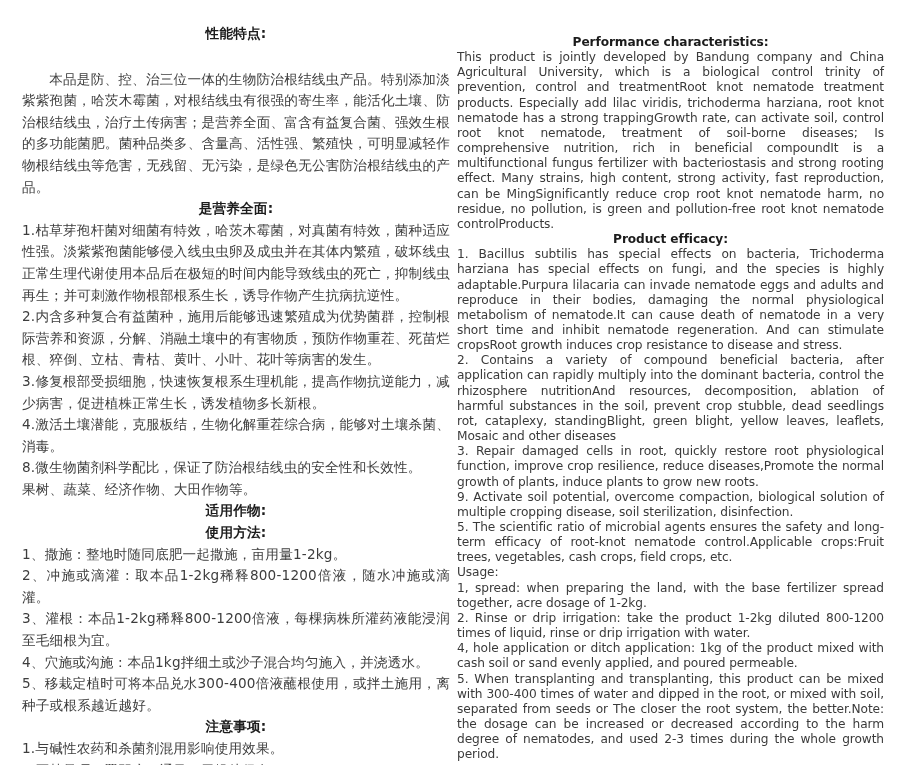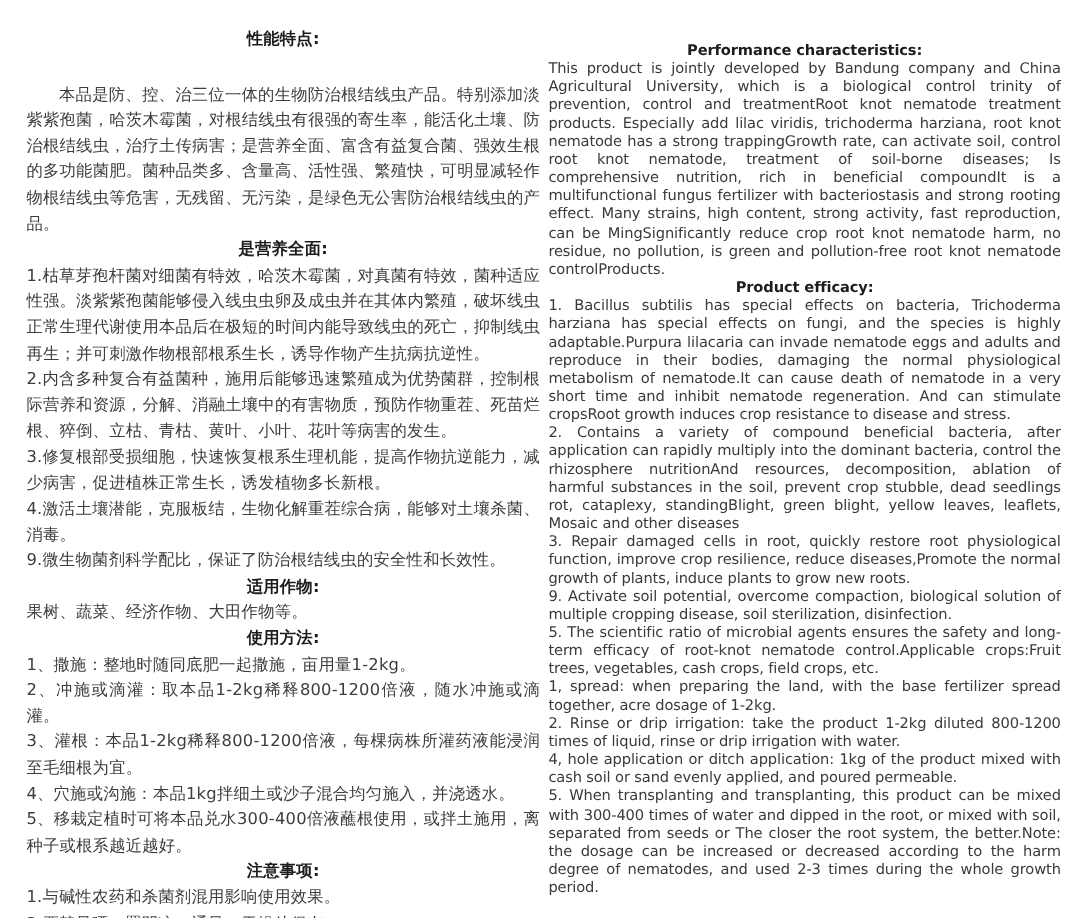--- a/index.html
+++ b/index.html
@@ -58,40 +58,41 @@
 
 <div class="page">
   <div class="col col-left">
       <div class="block heading">性能特点:</div>
       <div class="block para indent">本品是防、控、治三位一体的生物防治根结线虫产品。特别添加淡紫紫孢菌，哈茨木霉菌，对根结线虫有很强的寄生率，能活化土壤、防治根结线虫，治疗土传病害；是营养全面、富含有益复合菌、强效生根的多功能菌肥。菌种品类多、含量高、活性强、繁殖快，可明显减轻作物根结线虫等危害，无残留、无污染，是绿色无公害防治根结线虫的产品。</div>
       <div class="block heading">是营养全面:</div>
       <div class="block para">1.枯草芽孢杆菌对细菌有特效，哈茨木霉菌，对真菌有特效，菌种适应性强。淡紫紫孢菌能够侵入线虫虫卵及成虫并在其体内繁殖，破坏线虫正常生理代谢使用本品后在极短的时间内能导致线虫的死亡，抑制线虫再生；并可刺激作物根部根系生长，诱导作物产生抗病抗逆性。</div>
       <div class="block para">2.内含多种复合有益菌种，施用后能够迅速繁殖成为优势菌群，控制根际营养和资源，分解、消融土壤中的有害物质，预防作物重茬、死苗烂根、猝倒、立枯、青枯、黄叶、小叶、花叶等病害的发生。</div>
       <div class="block para">3.修复根部受损细胞，快速恢复根系生理机能，提高作物抗逆能力，减少病害，促进植株正常生长，诱发植物多长新根。</div>
       <div class="block para">4.激活土壤潜能，克服板结，生物化解重茬综合病，能够对土壤杀菌、消毒。</div>
-      <div class="block para">9.微生物菌剂科学配比，保证了防治根结线虫的安全性和长效性。</div>
+      <div class="block para">8.微生物菌剂科学配比，保证了防治根结线虫的安全性和长效性。</div>
+      <div class="block para">果树、蔬菜、经济作物、大田作物等。</div>
       <div class="block heading">适用作物:</div>
-      <div class="block para">果树、蔬菜、经济作物、大田作物等。</div>
       <div class="block heading">使用方法:</div>
       <div class="block para">1、撒施：整地时随同底肥一起撒施，亩用量1-2kg。</div>
       <div class="block para">2、冲施或滴灌：取本品1-2kg稀释800-1200倍液，随水冲施或滴灌。</div>
       <div class="block para">3、灌根：本品1-2kg稀释800-1200倍液，每棵病株所灌药液能浸润至毛细根为宜。</div>
       <div class="block para">4、穴施或沟施：本品1kg拌细土或沙子混合均匀施入，并浇透水。</div>
       <div class="block para">5、移栽定植时可将本品兑水300-400倍液蘸根使用，或拌土施用，离种子或根系越近越好。</div>
       <div class="block heading">注意事项:</div>
       <div class="block para">1.与碱性农药和杀菌剂混用影响使用效果。</div>
       <div class="block para">2.严禁暴晒，置阴凉、通风、干燥处保存。</div>
     </div>
   <div class="col col-right">
       <div class="block heading">Performance characteristics:</div>
       <div class="block para">This product is jointly developed by Bandung company and China Agricultural University, which is a biological control trinity of prevention, control and treatmentRoot knot nematode treatment products. Especially add lilac viridis, trichoderma harziana, root knot nematode has a strong trappingGrowth rate, can activate soil, control root knot nematode, treatment of soil-borne diseases; Is comprehensive nutrition, rich in beneficial compoundIt is a multifunctional fungus fertilizer with bacteriostasis and strong rooting effect. Many strains, high content, strong activity, fast reproduction, can be MingSignificantly reduce crop root knot nematode harm, no residue, no pollution, is green and pollution-free root knot nematode controlProducts.</div>
       <div class="block heading">Product efficacy:</div>
       <div class="block para">1. Bacillus subtilis has special effects on bacteria, Trichoderma harziana has special effects on fungi, and the species is highly adaptable.Purpura lilacaria can invade nematode eggs and adults and reproduce in their bodies, damaging the normal physiological metabolism of nematode.It can cause death of nematode in a very short time and inhibit nematode regeneration. And can stimulate cropsRoot growth induces crop resistance to disease and stress.</div>
       <div class="block para">2. Contains a variety of compound beneficial bacteria, after application can rapidly multiply into the dominant bacteria, control the rhizosphere nutritionAnd resources, decomposition, ablation of harmful substances in the soil, prevent crop stubble, dead seedlings rot, cataplexy, standingBlight, green blight, yellow leaves, leaflets, Mosaic and other diseases</div>
       <div class="block para">3. Repair damaged cells in root, quickly restore root physiological function, improve crop resilience, reduce diseases,Promote the normal growth of plants, induce plants to grow new roots.</div>
       <div class="block para">9. Activate soil potential, overcome compaction, biological solution of multiple cropping disease, soil sterilization, disinfection.</div>
       <div class="block para">5. The scientific ratio of microbial agents ensures the safety and long-term efficacy of root-knot nematode control.Applicable crops:Fruit trees, vegetables, cash crops, field crops, etc.</div>
+      <div class="block para">Usage:</div>
       <div class="block para">1, spread: when preparing the land, with the base fertilizer spread together, acre dosage of 1-2kg.</div>
       <div class="block para">2. Rinse or drip irrigation: take the product 1-2kg diluted 800-1200 times of liquid, rinse or drip irrigation with water.</div>
       <div class="block para">4, hole application or ditch application: 1kg of the product mixed with cash soil or sand evenly applied, and poured permeable.</div>
       <div class="block para">5. When transplanting and transplanting, this product can be mixed with 300-400 times of water and dipped in the root, or mixed with soil, separated from seeds or The closer the root system, the better.Note: the dosage can be increased or decreased according to the harm degree of nematodes, and used 2-3 times during the whole growth period.</div>
     </div>
 </div>
 
 </body></html>

